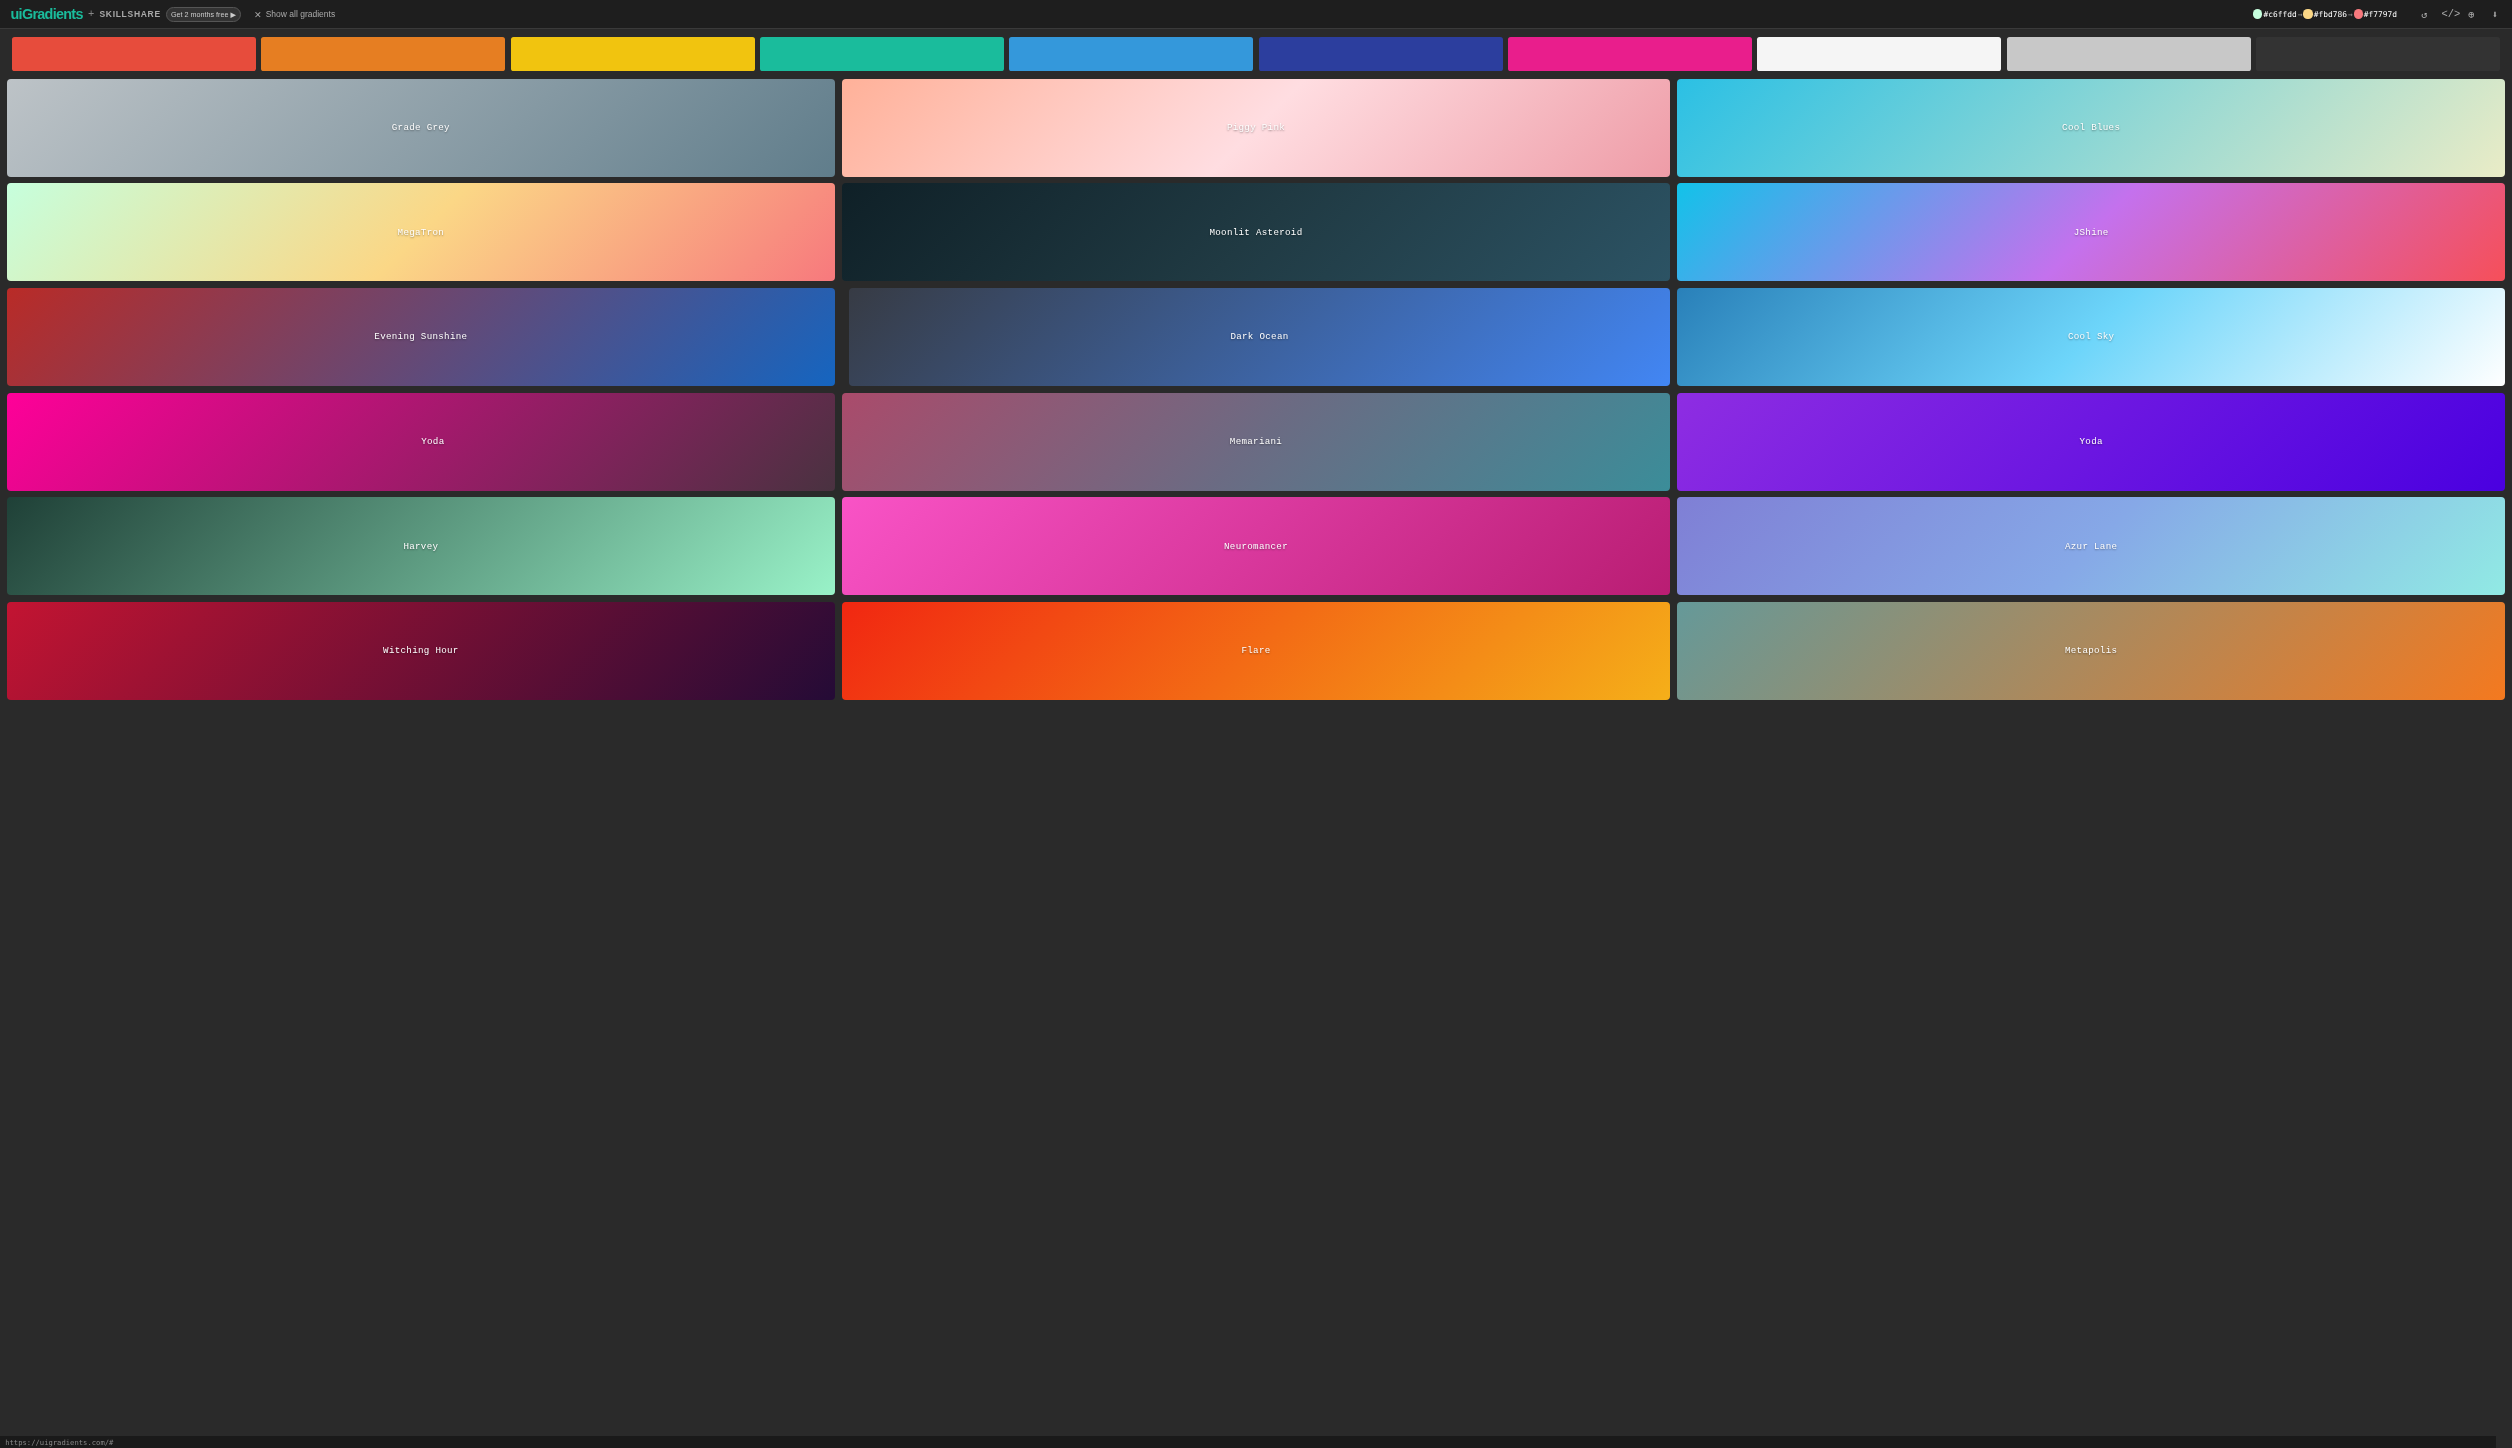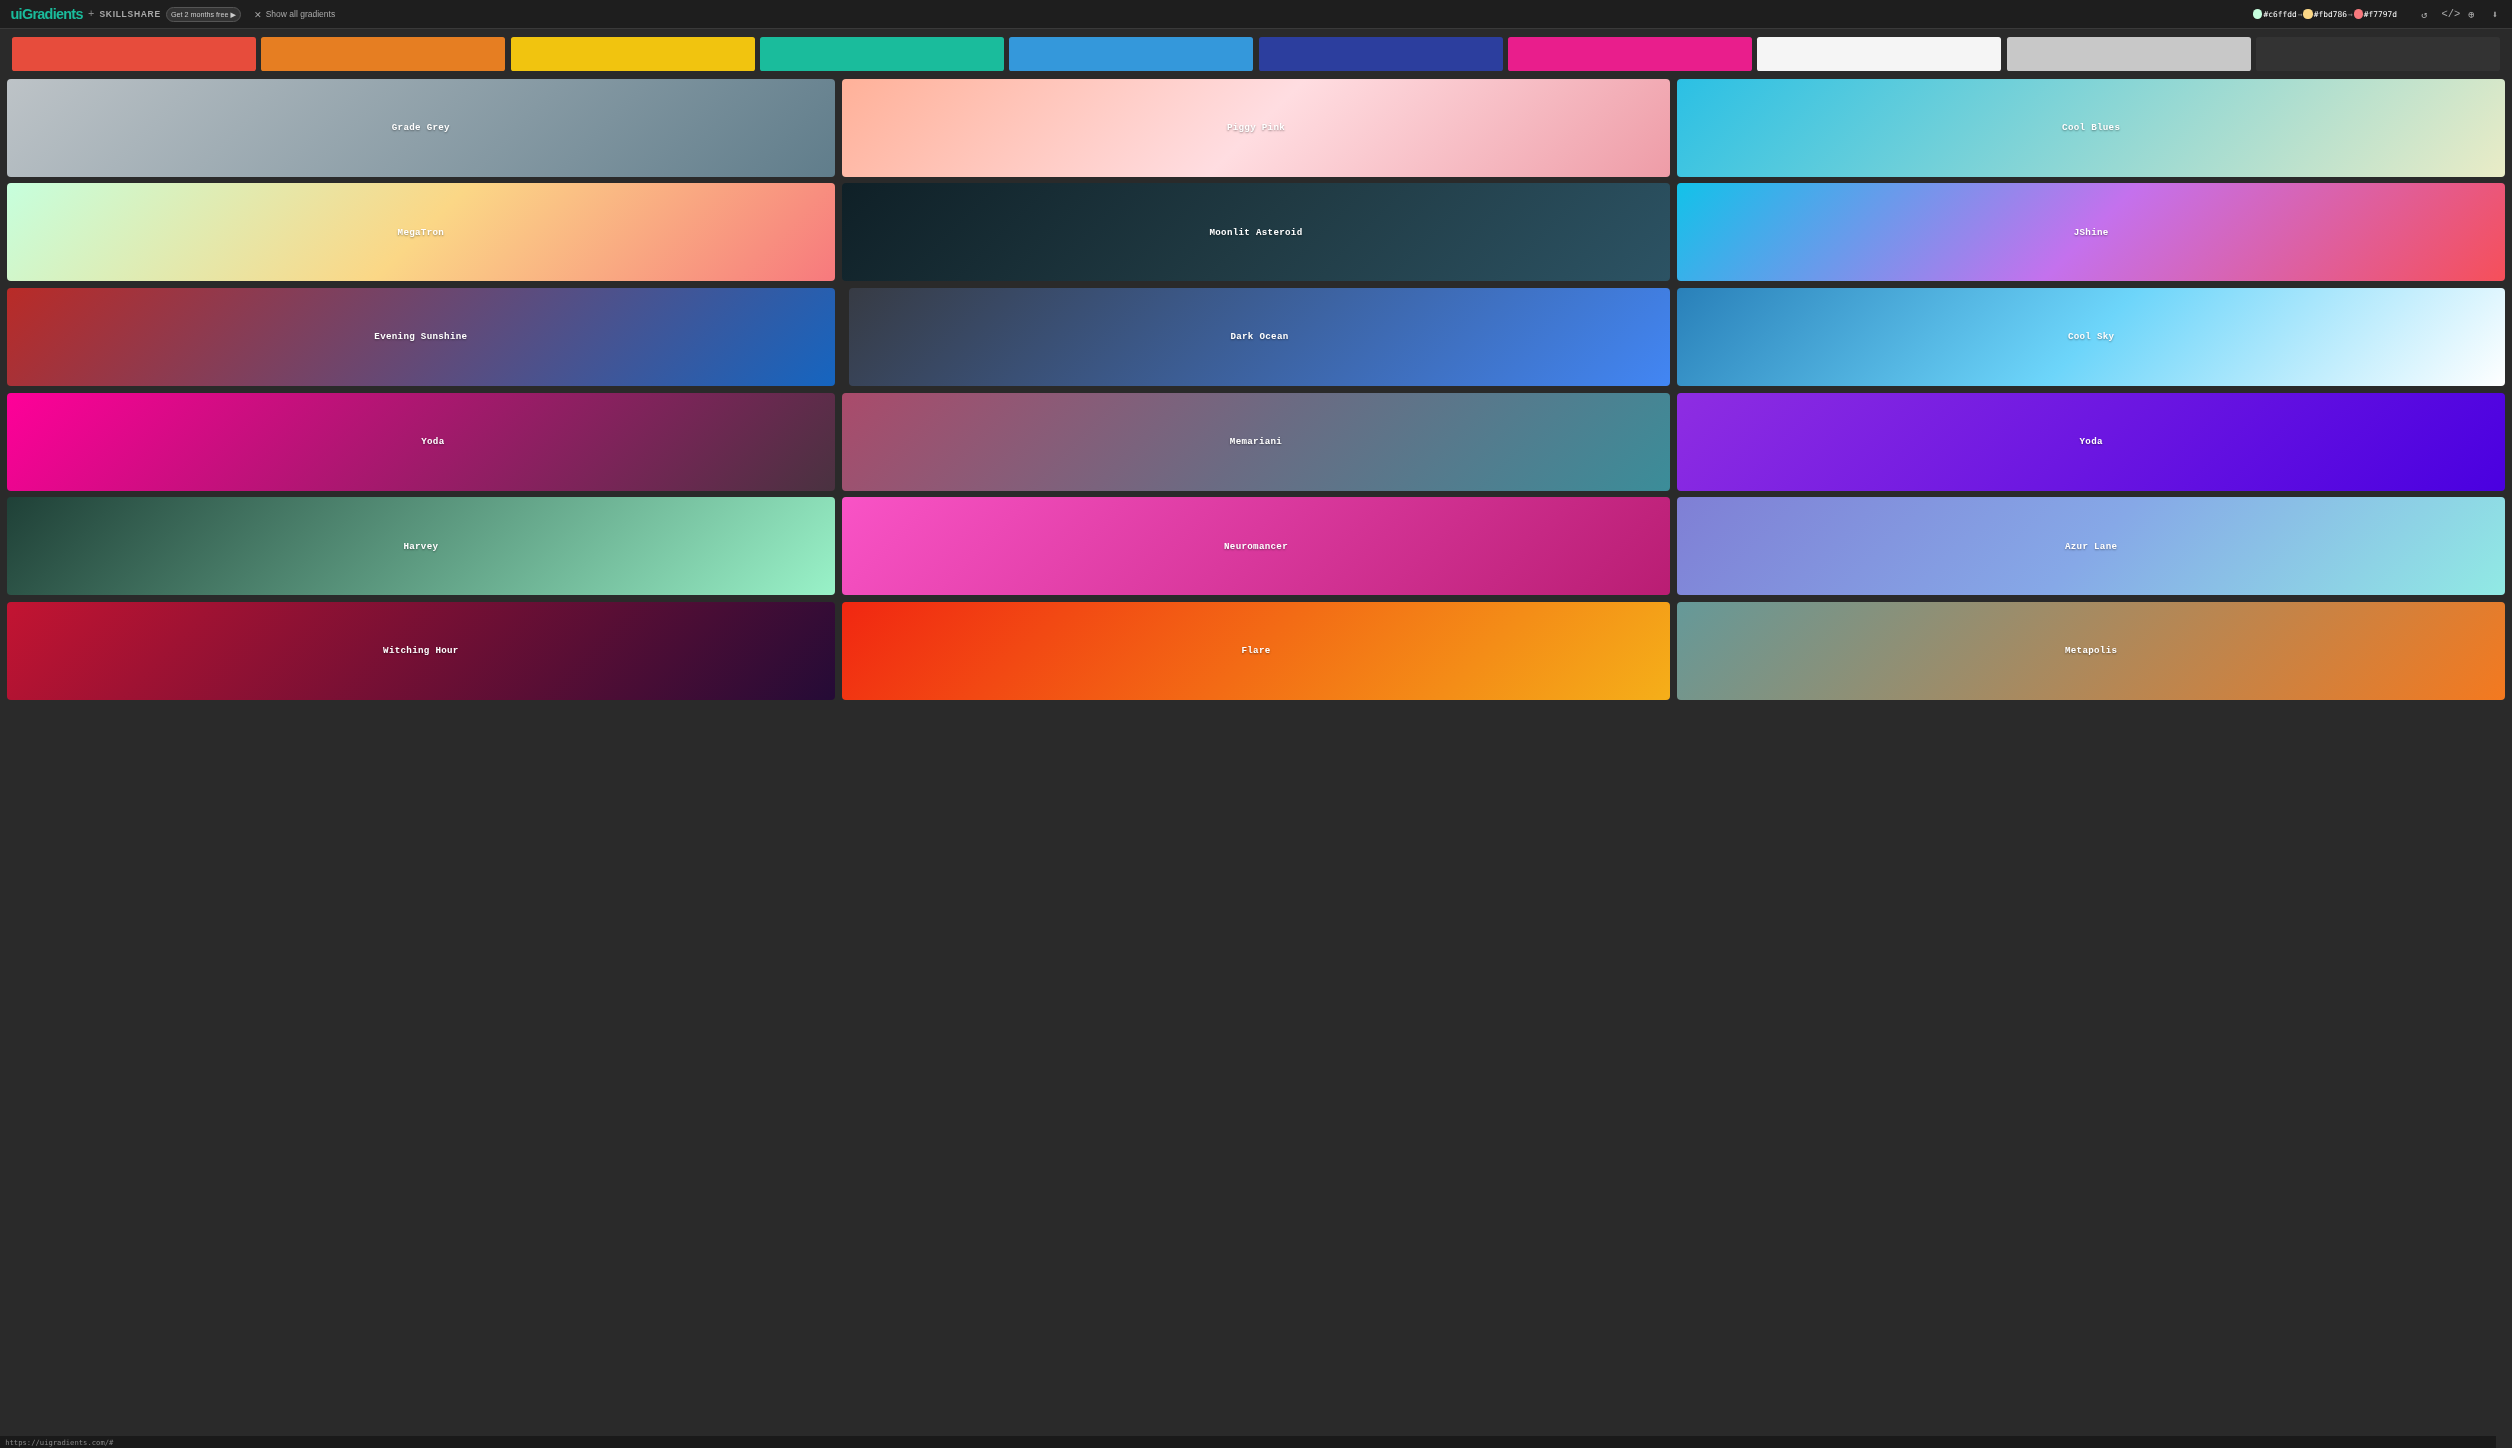--- a/index.html
+++ b/index.html
@@ -128,21 +128,21 @@
       cursor: pointer;
       position: relative;
       overflow: hidden;
     }
     .gradient-card-title {
       color: white;
       font-size: 9.2px;
       font-family: 'Courier New', Courier, monospace;
       text-shadow: 0 0.7px 2px rgba(0,0,0,0.4);
       letter-spacing: 0.3px;
-      font-weight: bold;
+      font-weight: normal;
     }
 
     
     #status-bar {
       background: #1a1a1a;
       padding: 1.3px 5.2px;
       font-size: 7.2px;
       color: #888;
       font-family: monospace;
       position: fixed;

